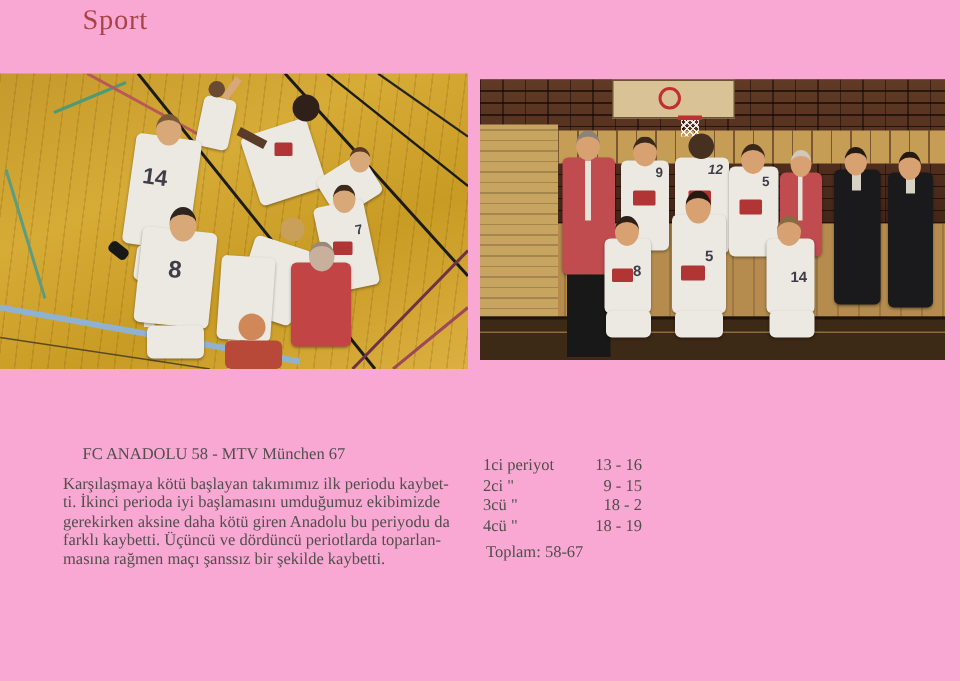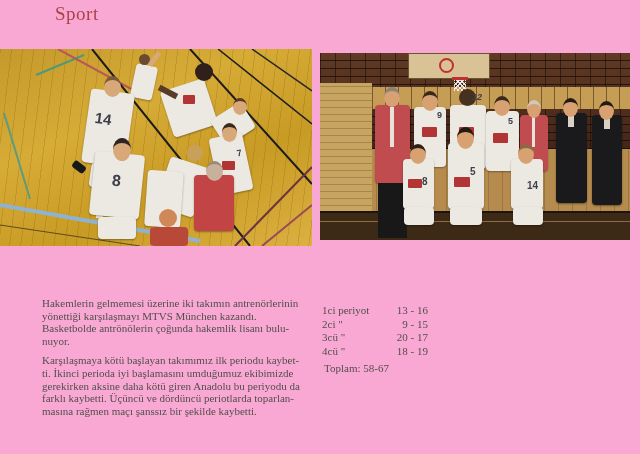--- a/index.html
+++ b/index.html
@@ -164,21 +164,21 @@
     </div>
     <div>
       <div class="torso white-jersey abs" style="left:94px;top:54px;width:32px;height:60px;"></div>
       <div class="head" style="left:102px;top:38px;width:16px;height:16px;border-top:4px solid #3a281a;"></div>
       <span class="num" style="left:117px;top:58px;font-size:9px;">9</span>
       <div class="patch" style="left:102px;top:74px;width:15px;height:10px;"></div>
     </div>
     <div>
       <div class="torso white-jersey abs" style="left:130px;top:52px;width:36px;height:64px;"></div>
       <div class="head" style="left:139px;top:36px;width:17px;height:17px;background:#46301f;"></div>
-      <span class="num" style="left:152px;top:40px;font-size:9px;font-style:italic;">12</span>
+      <span class="num" style="left:152px;top:56px;font-size:9px;font-style:italic;">12</span>
       <div class="patch" style="left:139px;top:74px;width:15px;height:10px;"></div>
     </div>
     <div>
       <div class="torso white-jersey abs" style="left:166px;top:58px;width:33px;height:60px;"></div>
       <div class="head" style="left:174px;top:43px;width:16px;height:16px;border-top:4px solid #3a281a;"></div>
       <span class="num" style="left:188px;top:64px;font-size:9px;">5</span>
       <div class="patch" style="left:173px;top:80px;width:15px;height:10px;"></div>
     </div>
     <div>
       <div class="torso red-jacket abs" style="left:200px;top:62px;width:28px;height:56px;"></div>
@@ -214,44 +214,41 @@
       <div class="torso white-jersey abs" style="left:191px;top:106px;width:32px;height:50px;"></div>
       <div class="head" style="left:198px;top:91px;width:16px;height:16px;border-top:4px solid #8a6a42;"></div>
       <span class="num" style="left:207px;top:128px;font-size:10px;">14</span>
       <div class="torso white-jersey abs" style="left:193px;top:154px;width:30px;height:18px;"></div>
     </div>
 
   </div>
 
 
   <div class="col" id="colLeft">
-    <div class="pre">Hakemlerin gelmemesi üzerine iki takımın antrenörlerinin
-yönettiği karşılaşmayı MTVS München kazandı.
-Basketbolde antrönölerin çoğunda hakemlik lisanı bulu-
-nuyor.</div>
+    <div class="score-line">FC ANADOLU 58 - MTV München 67</div>
     <div class="pre para2">Karşılaşmaya kötü başlayan takımımız ilk periodu kaybet-
 ti. İkinci perioda iyi başlamasını umduğumuz ekibimizde
 gerekirken aksine daha kötü giren Anadolu bu periyodu da
 farklı kaybetti. Üçüncü ve dördüncü periotlarda toparlan-
 masına rağmen maçı şanssız bir şekilde kaybetti.</div>
   </div>
 
   <div class="col" id="colRight">
     <div>
       <div class="prow">
         <span class="plabel">1ci periyot</span>
         <span class="pscore">13 - 16</span>
       </div>
       <div class="prow">
         <span class="plabel">2ci "</span>
         <span class="pscore">9 - 15</span>
       </div>
       <div class="prow">
         <span class="plabel">3cü "</span>
-        <span class="pscore">20 - 17</span>
+        <span class="pscore">18 - 2</span>
       </div>
       <div class="prow">
         <span class="plabel">4cü "</span>
         <span class="pscore">18 - 19</span>
       </div>
     </div>
     <div class="total">Toplam: 58-67</div>
   </div>
 
 </div>

